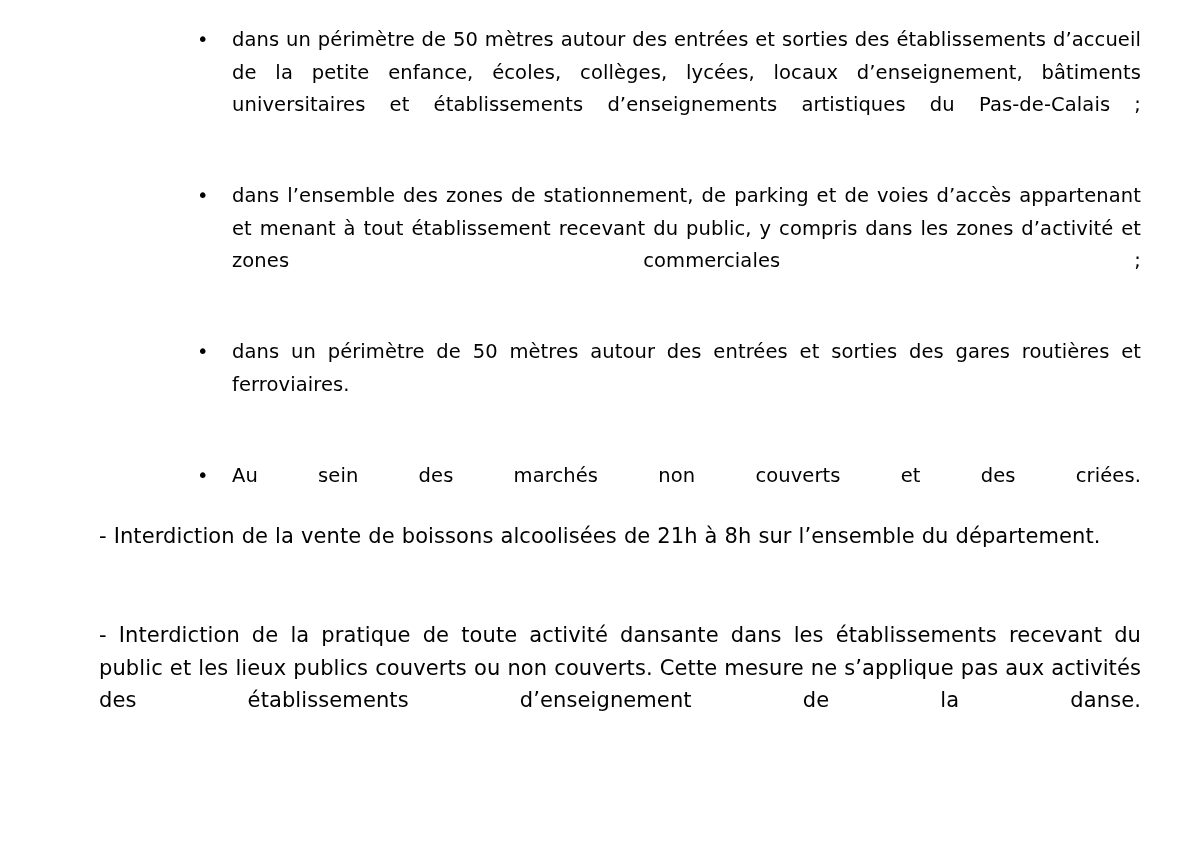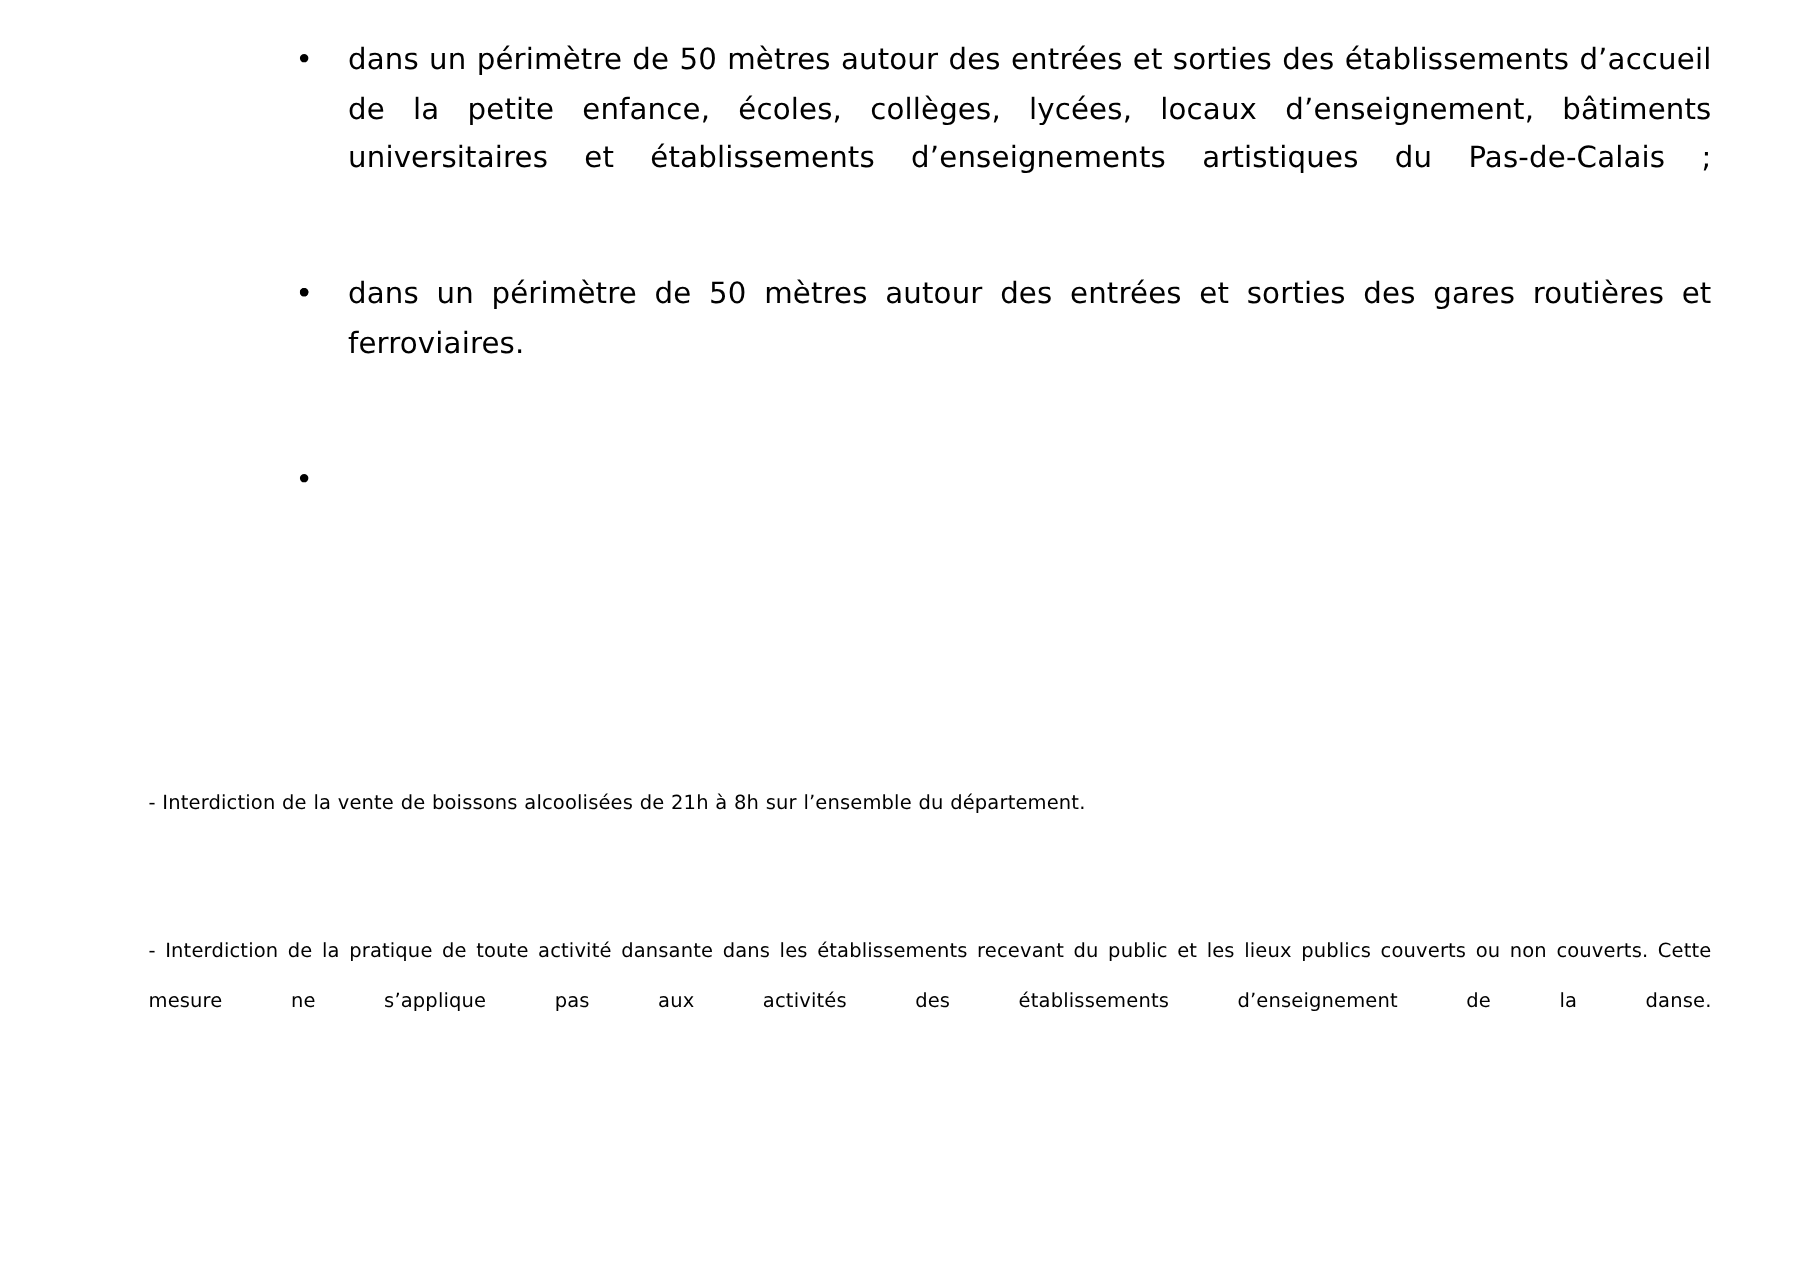--- a/index.html
+++ b/index.html
@@ -79,21 +79,21 @@
   .dash-block {
     position: absolute;
     left: 0;
     top: 520px;
     width: 1200px;
   }
 
   .dash-para {
     margin: 0 0 34px 0;
     padding: 0 59px 0 99px;    
-    font-size: 13px;
+    font-size: 21px;
     line-height: 32.5px;
     text-align: justify;
     text-justify: inter-word;
     letter-spacing: 0.1px;
     word-spacing: 0.2px;
   }
 
   .dash-para::after {
     content: "";
     display: inline-block;
@@ -111,29 +111,31 @@
 
   <ul class="bullet-list">
 
     <li class="bullet-item">
       <span class="bullet-marker">•</span>
       <span class="bullet-text">dans un périmètre de 50 mètres autour des entrées et sorties des établissements d’accueil de la petite enfance, écoles, collèges, lycées, locaux d’enseignement, bâtiments universitaires et établissements d’enseignements artistiques du Pas-de-Calais ;</span>
     </li>
 
     <li class="bullet-item">
       <span class="bullet-marker">•</span>
+      <span class="bullet-text">dans l’ensemble des zones de stationnement, de parking et de voies d’accès appartenant et menant à tout établissement recevant du public, y compris dans les zones d’activité et zones commerciales ;</span>
     </li>
 
     <li class="bullet-item">
       <span class="bullet-marker">•</span>
       <span class="bullet-text">dans un périmètre de 50 mètres autour des entrées et sorties des gares routières et ferroviaires.</span>
     </li>
 
     <li class="bullet-item">
       <span class="bullet-marker">•</span>
+      <span class="bullet-text">Au sein des marchés non couverts et des criées.</span>
     </li>
 
   </ul>
 
   <div class="dash-block">
 
     <p class="dash-para no-justify">- Interdiction de la vente de boissons alcoolisées de 21h à 8h sur l’ensemble du département.</p>
 
 
     <p class="dash-para">- Interdiction de la pratique de toute activité dansante dans les établissements recevant du public et les lieux publics couverts ou non couverts. Cette mesure ne s’applique pas aux activités des établissements d’enseignement de la danse.</p>

